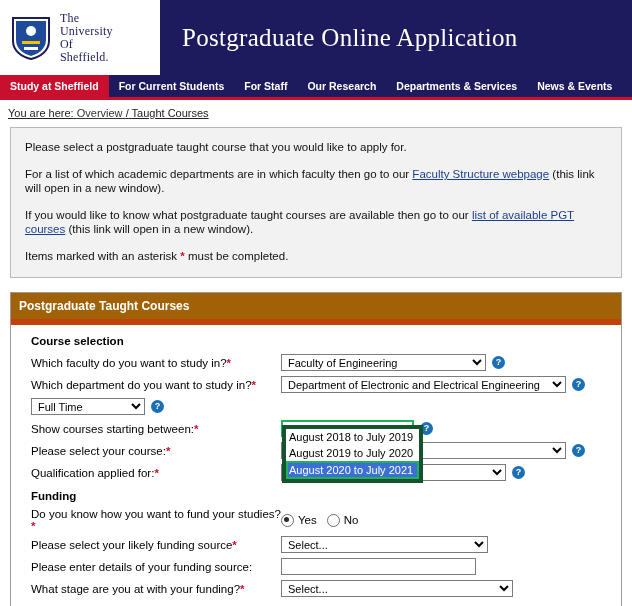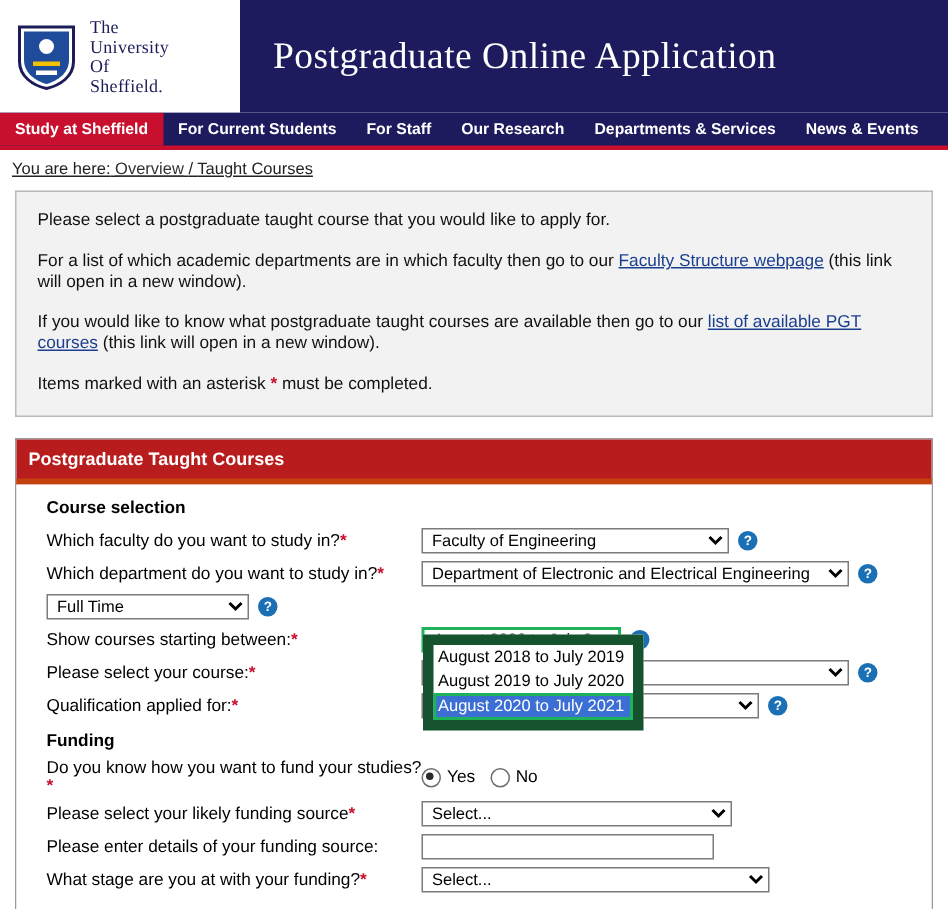--- a/index.html
+++ b/index.html
@@ -120,26 +120,26 @@
   }
   .ast { color: #c8102e; font-weight: bold; }
 
   
   .form-panel {
     margin: 14px 10px 0 10px;
     border: 1px solid #9a9a9a;
     box-sizing: border-box;
   }
   .form-panel-title {
-    background: #b91c1c;
+    background: #a16207;
     color: #ffffff;
     font-weight: bold;
     font-size: 12px;
     padding: 6px 8px 6px 8px;
-    border-bottom: 4px solid #c2410c;
+    border-bottom: 6px solid #c2410c;
   }
   .form-body {
     background: #ffffff;
     padding: 10px 0 10px 0;
     position: relative;
   }
   .section-head {
     font-weight: bold;
     font-size: 11.5px;
     padding: 0 0 6px 20px;
@@ -223,21 +223,21 @@
     padding-top: 12px;
   }
 
   
   .dropdown-open {
     position: absolute;
     left: 271px;
     top: 100px;
     width: 133px;
     background: #ffffff;
-    border: 7px solid #14532d;
+    border: 4px solid #14532d;
     z-index: 50;
     font-size: 11px;
   }
   .dd-opt {
     padding: 1px 3px;
     white-space: nowrap;
     line-height: 14px;
   }
   .dd-opt.selected {
     border: 2px solid #1eb35a;
@@ -329,21 +329,21 @@
         <div class="fctl">
           <select class="fake" style="width:285px">
             <option>Department of Electronic and Electrical Engineering</option>
           </select>
           <span class="help-icon">?</span>
         </div>
       </div>
 
       <div class="frow">
         <div class="fctl">
-          <select class="fake" style="width:135px">
+          <select class="fake" style="width:114px">
             <option>Full Time</option>
           </select>
           <span class="help-icon">?</span>
         </div>
       </div>
 
       <div class="frow">
         <div class="flabel">
           <span>Show courses starting between:</span><span class="ast">*</span>
         </div>

